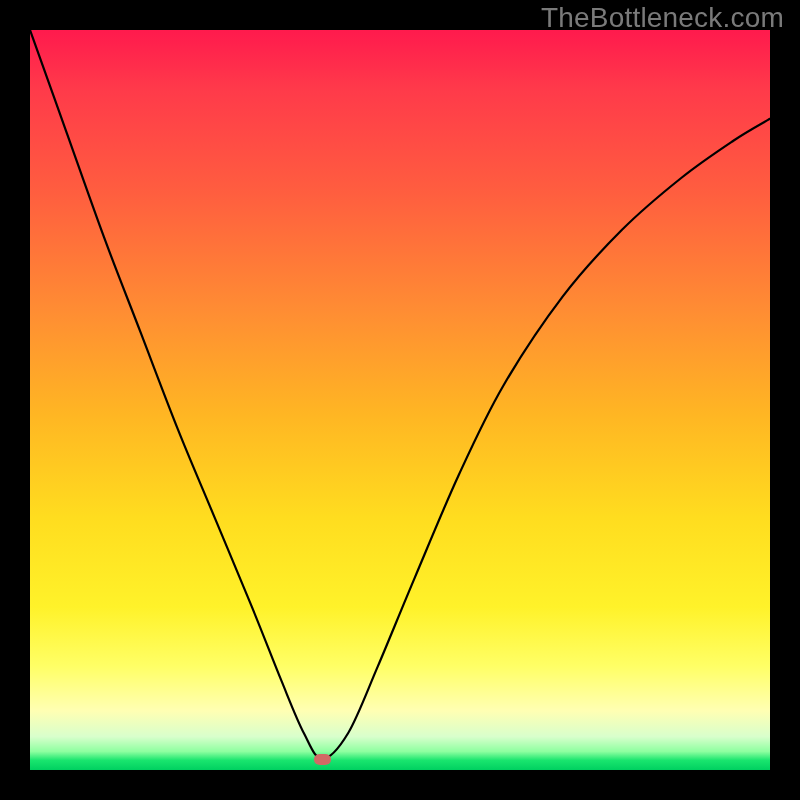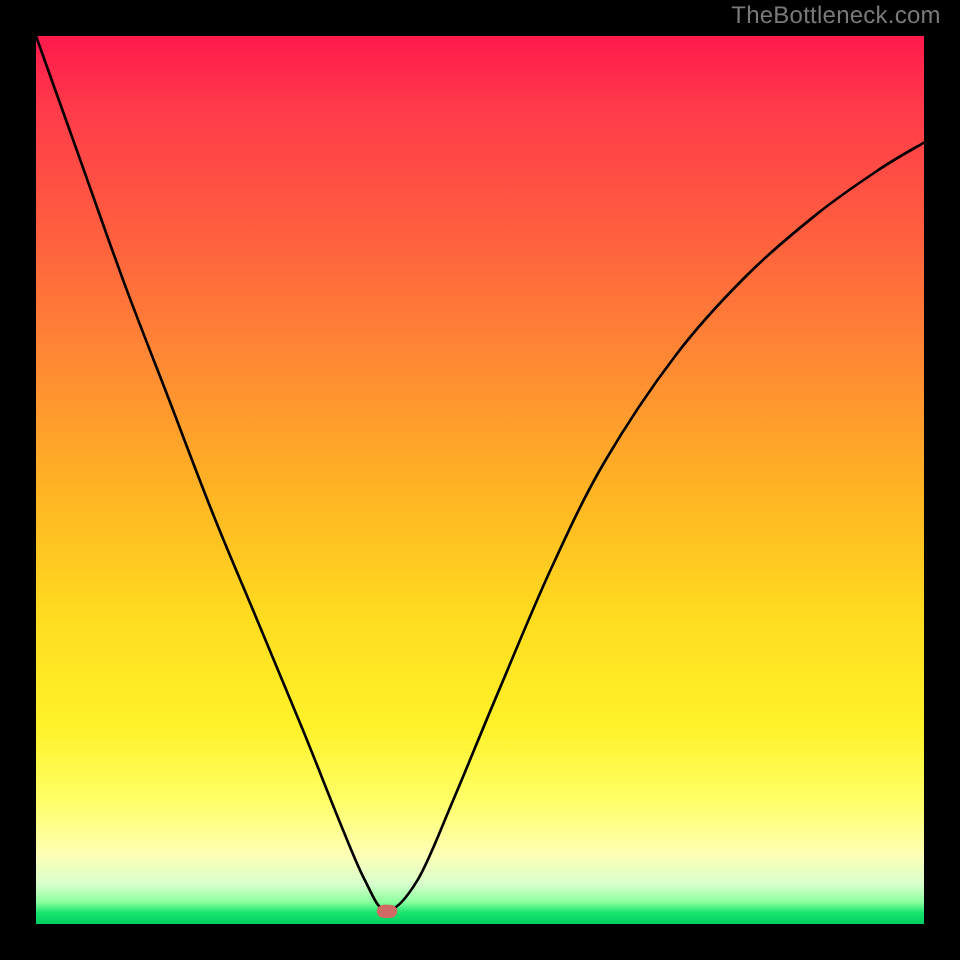--- a/index.html
+++ b/index.html
@@ -17,21 +17,21 @@
     top: 0;
     width: 800px;
     height: 800px;
     background: #000;
   }
   .watermark {
     position: absolute;
     top: 2px;
     right: 16px;
     color: #7a7a7a;
-    font-size: 20px;
+    font-size: 28px;
     font-weight: 500;
     letter-spacing: 0.2px;
     z-index: 30;
   }
   .plot-rect {
     position: absolute;
     left: 30px;
     top: 30px;
     width: 740px;
     height: 740px;

